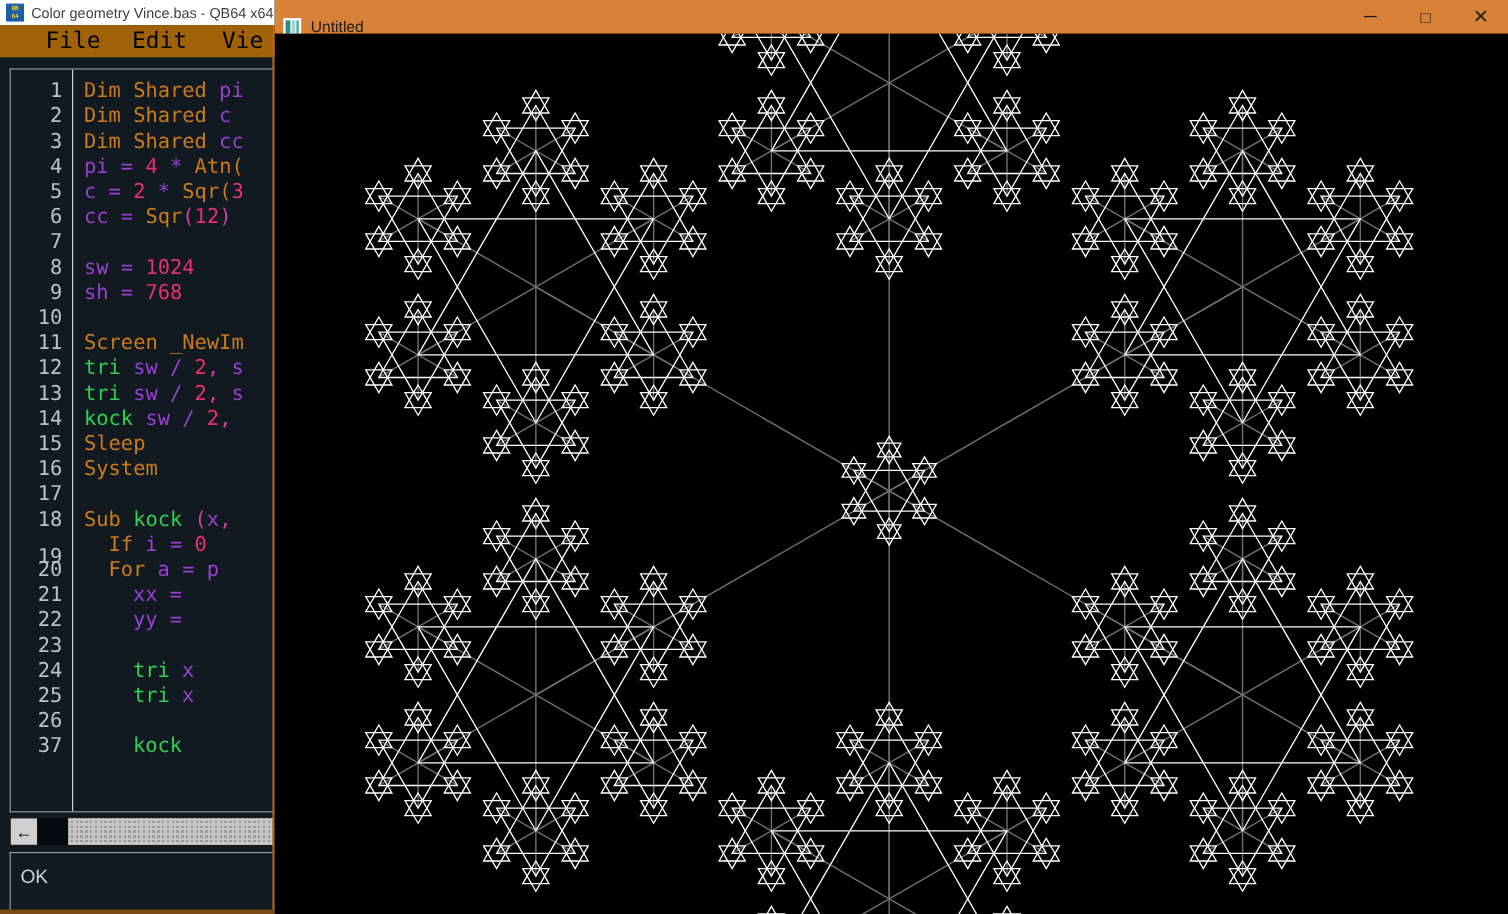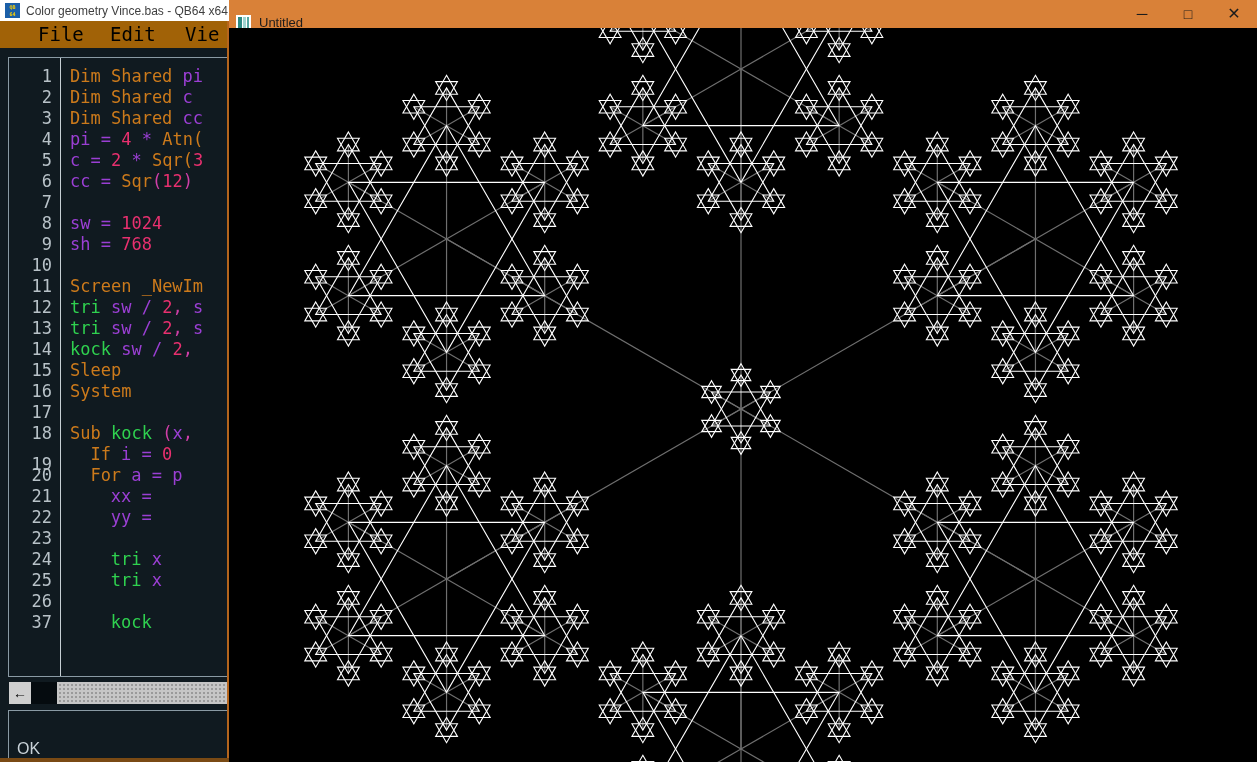--- a/index.html
+++ b/index.html
@@ -56,21 +56,21 @@
   #hs-dark{width:26px;height:22px;background:#050b0f;flex:none;}
   #hs-track{flex:1;height:22px;
        background-image:
          repeating-linear-gradient(0deg,#c6c6c6 0px,#c6c6c6 2px,transparent 2px,transparent 4px),
          repeating-linear-gradient(90deg,#c6c6c6 0px,#c6c6c6 2px,transparent 2px,transparent 4px);
        background-color:#9a9a9a;}
 
   #status-frame{position:absolute;left:8px;top:662px;width:221px;height:73px;
        border-top:1px solid #8a9aa4;border-left:1px solid #8a9aa4;
        box-sizing:border-box;background:#101a20;}
-  #status-text{position:absolute;left:8px;top:29px;font-size:16px;color:#c9d2d8;
+  #status-text{position:absolute;left:8px;top:12px;font-size:16px;color:#c9d2d8;
        font-family:"Liberation Sans",sans-serif;}
   #ide-rightedge{position:absolute;left:227px;top:21px;width:2px;height:741px;
        background:#b5651d;}
   #ide-botedge{position:absolute;left:0;top:758px;width:229px;height:4px;
        background:#7a4a14;}
 
   
   #gfx{position:absolute;left:229px;top:0;width:1028px;height:762px;}
   #gfx-titlebar{position:absolute;left:0;top:0;width:1028px;height:44px;
        background:#d98138;display:flex;align-items:center;}

